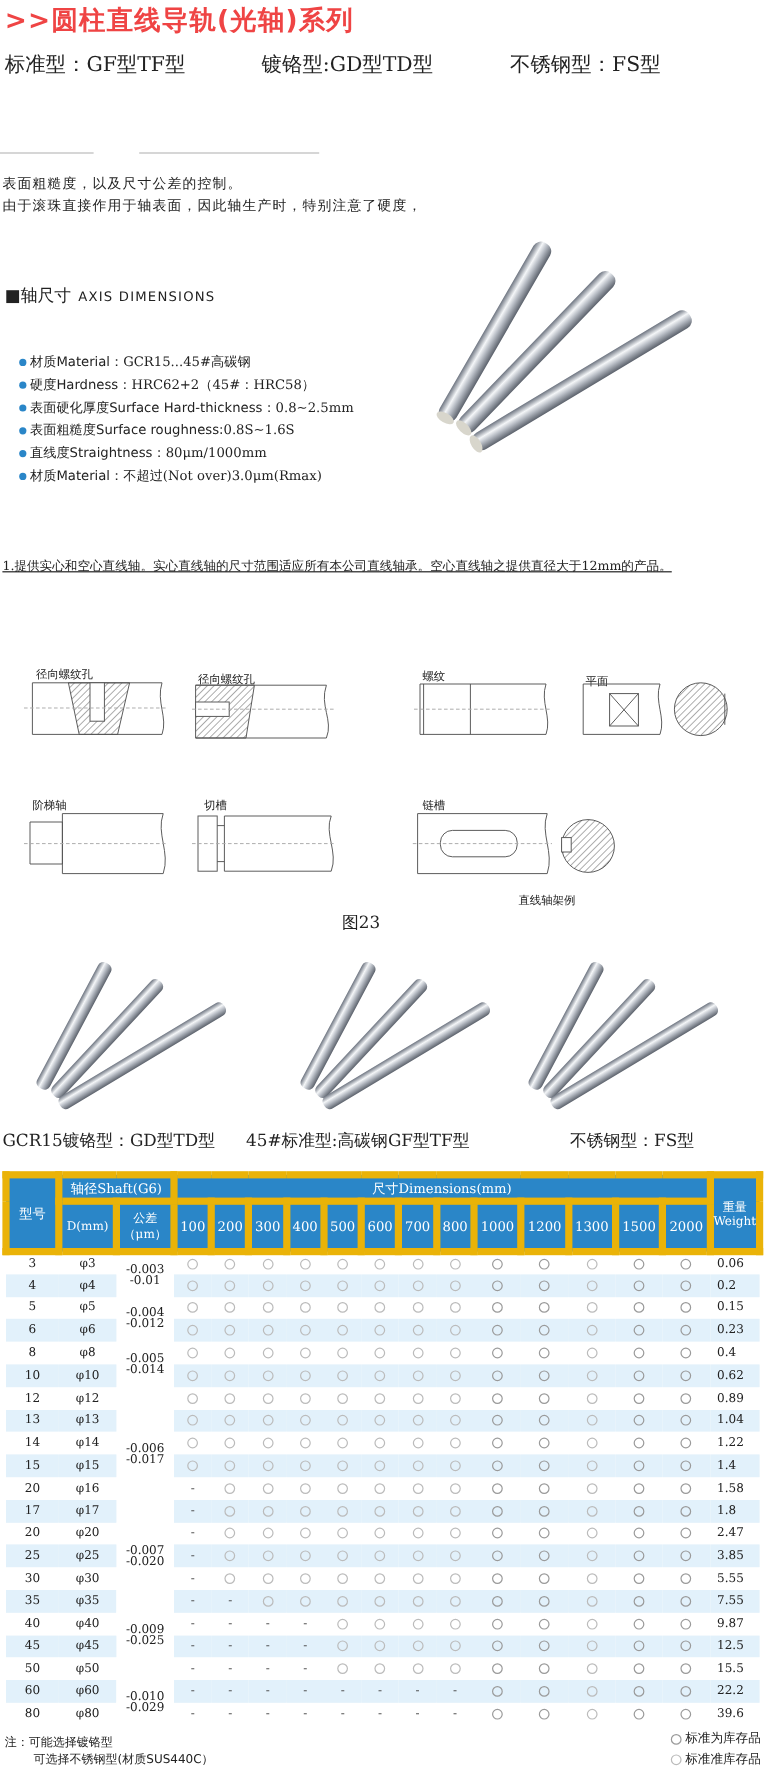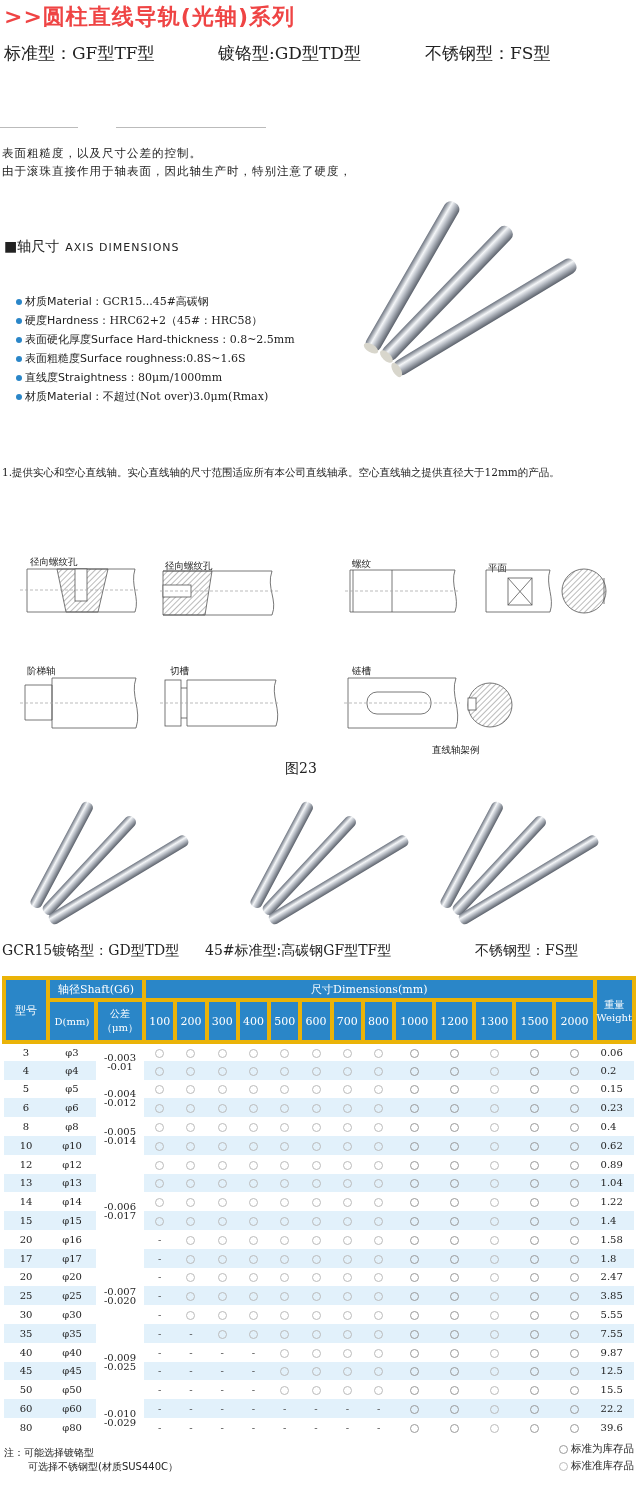--- a/index.html
+++ b/index.html
@@ -7,26 +7,26 @@
   .abs { position: absolute; }
   .title { left: 4px; top: 2px; font-size: 22px; font-weight: bold; color: #ef4444; letter-spacing: 1px; }
   .types { top: 42px; font-size: 17px; font-family: "DejaVu Serif", serif; color: #222; }
   .rule { top: 127px; height: 1px; background: #bbb; }
   .intro { left: 2px; top: 144px; font-size: 11.5px; line-height: 18px; letter-spacing: 1px; color: #222; }
   .axis-title { left: 4px; top: 238px; font-size: 14px; color: #222; }
   .axis-title .en { font-size: 11px; letter-spacing: 1px; margin-left: 6px; }
   .spec { left: 16px; font-size: 11px; color: #222; margin-top: 32px; }
   .spec .dot { display: inline-block; width: 6px; height: 6px; border-radius: 50%; background: #2a86c8; margin-right: 3px; vertical-align: middle; }
   .spec .v { font-family: "DejaVu Serif", serif; }
-  .notes { left: 2px; top: 463px; font-size: 10.5px; line-height: 18px; color: #222; font-family: "DejaVu Serif", serif; }
+  .notes { left: 2px; top: 463px; font-size: 10.5px; line-height: 18px; color: #222; font-family: "DejaVu Serif", serif; text-decoration: underline; }
   .dlabel { font-size: 9.5px; color: #222; }
   .fig-cap { left: 285px; top: 760px; font-size: 14px; font-family: "DejaVu Serif", serif; }
   .caption-row { top: 942px; font-size: 14px; font-family: "DejaVu Serif", serif; color: #222; }
   table.spec-table { position: absolute; left: 2px; top: 976px; width: 634px; border-collapse: collapse; font-family: "DejaVu Serif", serif; font-size: 10px; }
-  .spec-table th { background: #2a86c8; color: #fff; font-weight: normal; border: 4px solid #eab308; text-align: center; font-size: 11px; }
+  .spec-table th { background: #2a86c8; color: #fff; font-weight: normal; border: 6px solid #eab308; text-align: center; font-size: 11px; }
   .spec-table td { height: 18.8px; text-align: center; color: #222; border: none; }
   .spec-table tr.alt td.c { background: #e2f1fb; }
   .spec-table td.tol { background: #fff !important; font-size: 10px; line-height: 9px; }
   .spec-table td.w { text-align: left; padding-left: 6px; font-weight: normal; }
   .circ { display: inline-block; width: 9px; height: 9px; border-radius: 50%; border: 1px solid #bbb; vertical-align: middle; }
   .circ.stock { border: 1.6px solid #9a9a9a; }
   .dash { color: #444; }
   .foot-note { left: 4px; top: 1446px; font-size: 10px; line-height: 14px; color: #222; }
   .legend { right: 4px; font-size: 10.5px; color: #222; }
 </style>

